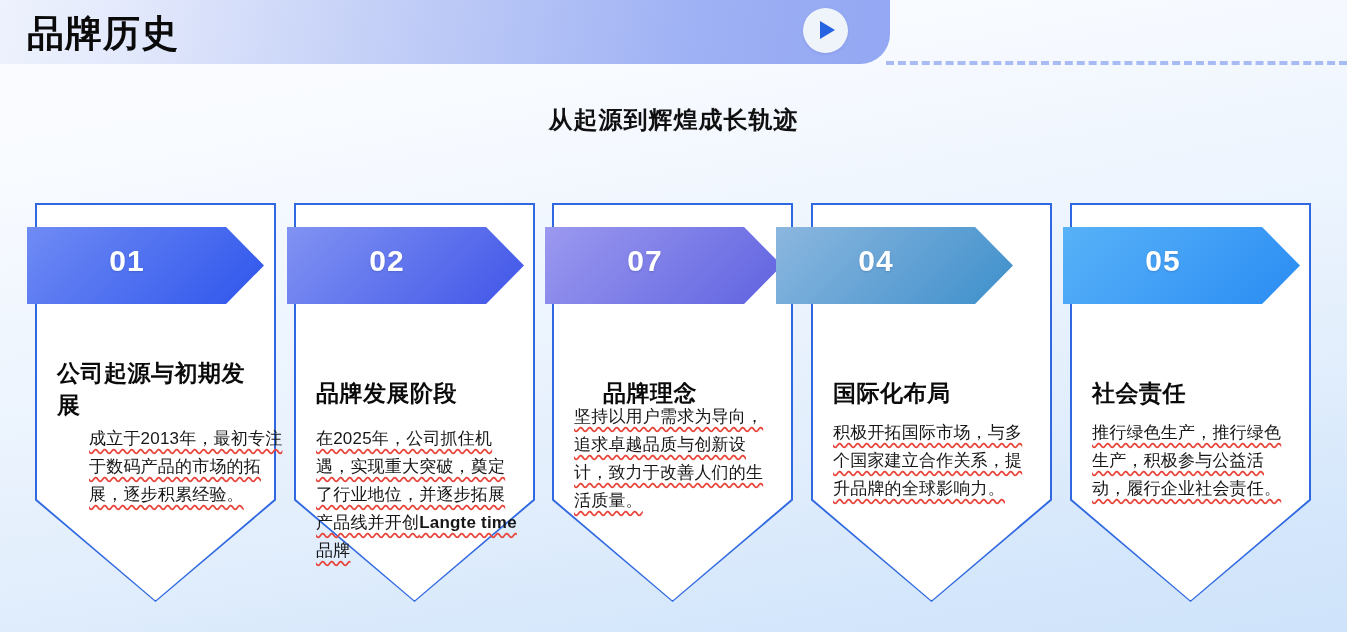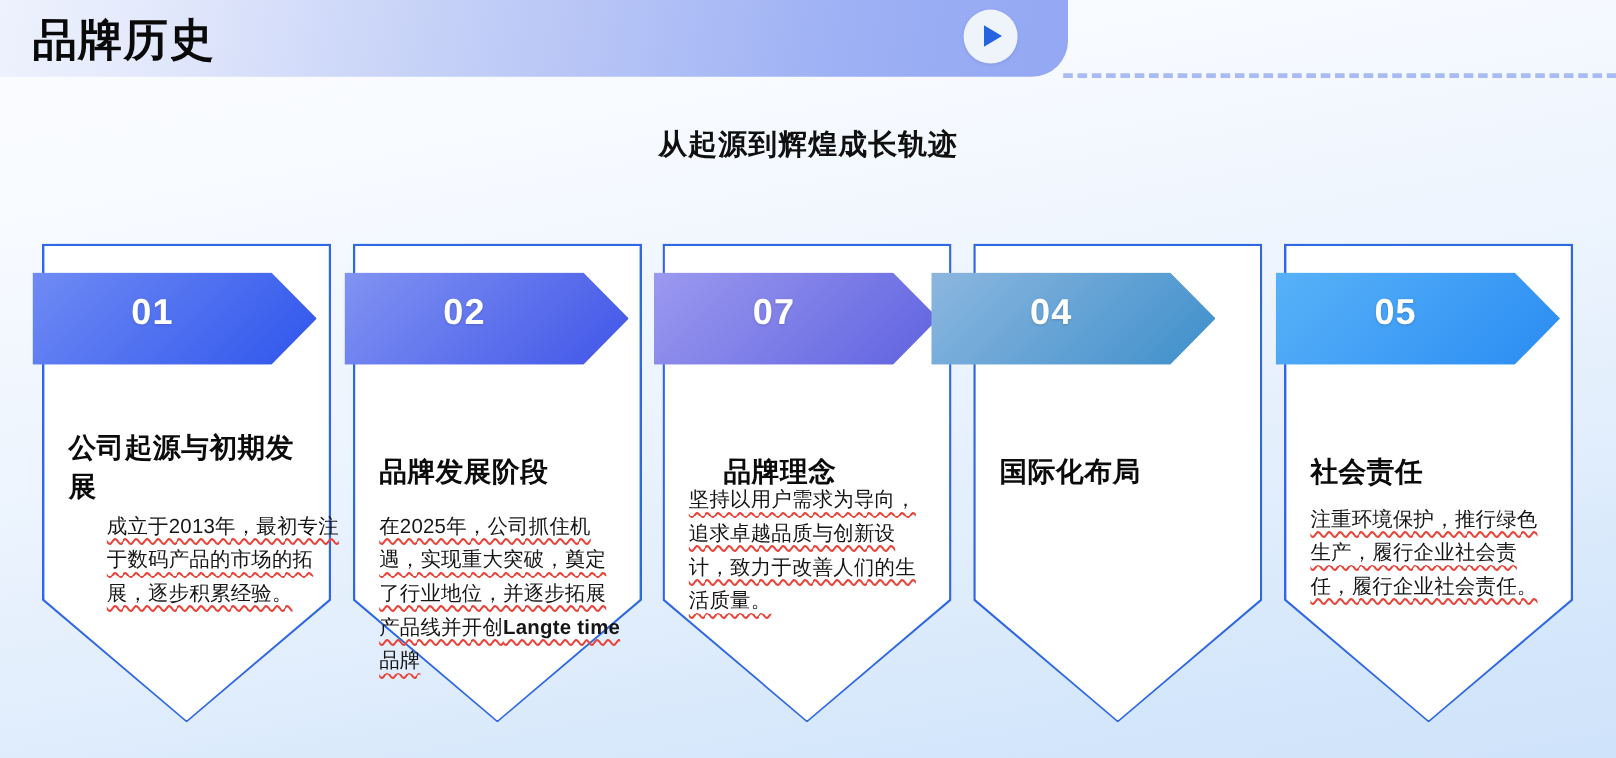--- a/index.html
+++ b/index.html
@@ -203,23 +203,24 @@
   <div class="card-title" style="left:574px; top:377px; width:200px;margin-left:29px;">品牌理念</div>
   <div class="card-desc" style="left:574px; top:403px; width:190px;">坚持以用户需求为导向，追求卓越品质与创新设计，致力于改善人们的生活质量。</div>
 
   <div class="card-frame" style="left:811px;">
     <div class="card-inner"></div>
   </div>
   <div class="arrow" style="left:776px; background:linear-gradient(135deg,#8cb7df 0%,#3d8fcb 100%);">
     <div class="arrow-num">04</div>
   </div>
   <div class="card-title" style="left:833px; top:377px; width:200px;">国际化布局</div>
+  <div class="card-desc" style="left:833px; top:419px; width:198px;">积极开拓国际市场，与多个国家建立合作关系，提升品牌的全球影响力。</div>
 
   <div class="card-frame" style="left:1070px;">
     <div class="card-inner"></div>
   </div>
   <div class="arrow" style="left:1063px; background:linear-gradient(135deg,#58b2f8 0%,#2a8cf3 100%);">
     <div class="arrow-num">05</div>
   </div>
   <div class="card-title" style="left:1092px; top:377px; width:200px;">社会责任</div>
-  <div class="card-desc" style="left:1092px; top:419px; width:198px;">注重环境保护，推行绿色生产，履行企业社会责任，履行企业社会责任。</div>
+  <div class="card-desc" style="left:1092px; top:419px; width:198px;">推行绿色生产，推行绿色生产，积极参与公益活动，履行企业社会责任。</div>
 
 </div>
 
 </body></html>

